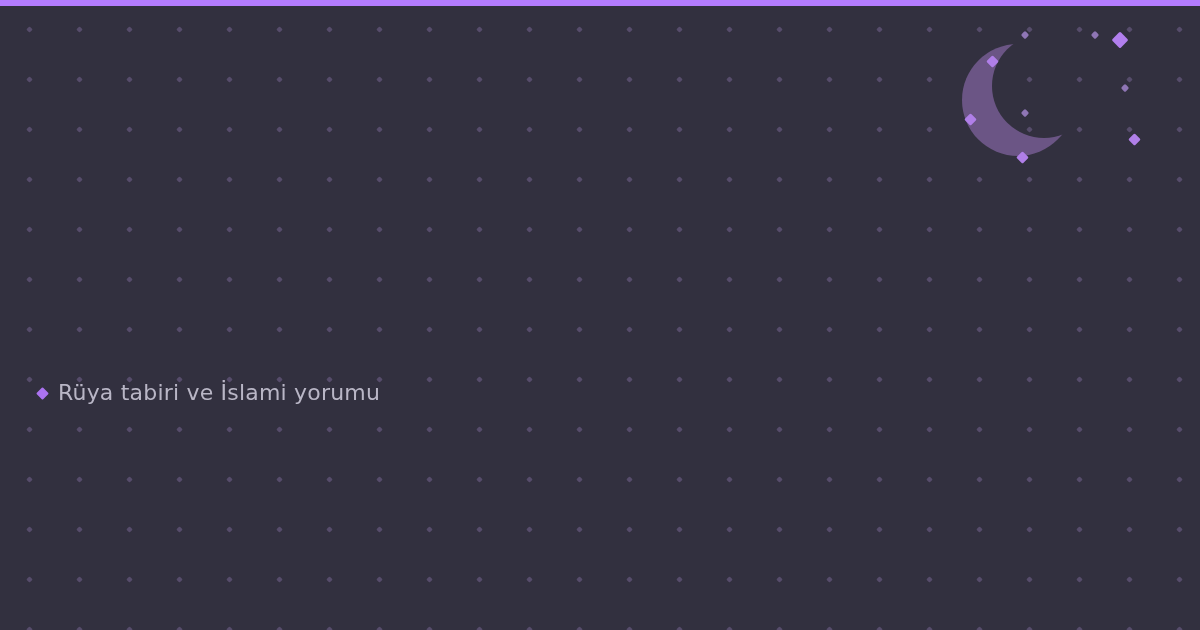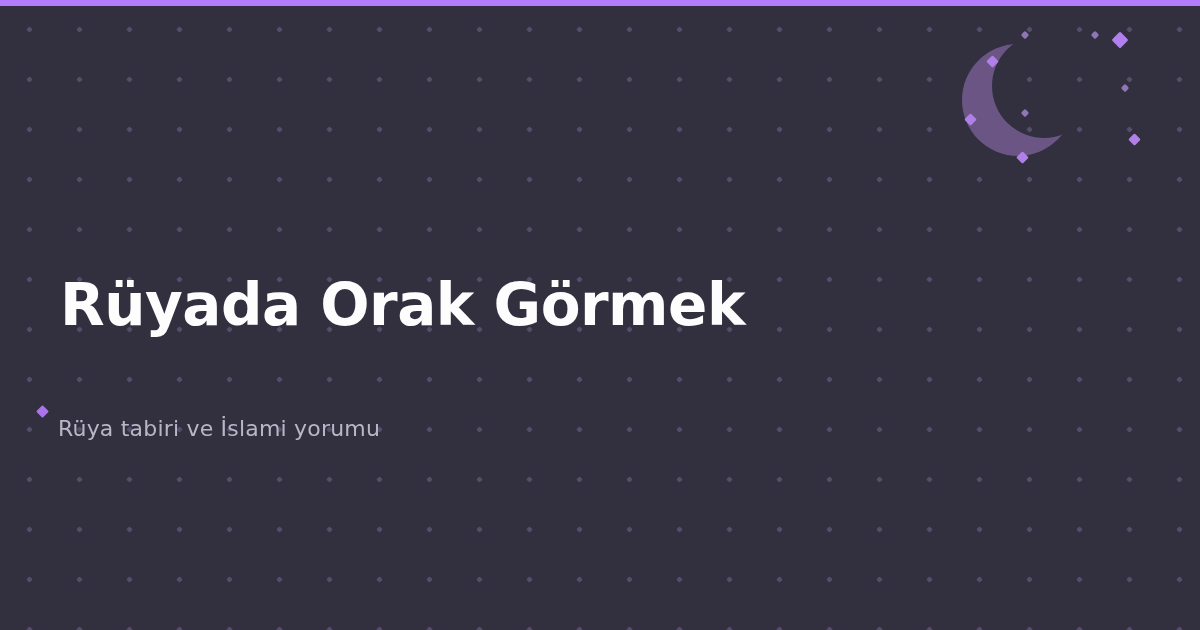--- a/index.html
+++ b/index.html
@@ -97,21 +97,20 @@
     flex: none;
   }
 
   #subtitle-text {
     font-size: 22px;
     font-weight: normal;
     color: #b9b6c6;
     letter-spacing: 0.2px;
     line-height: 1.3;
     white-space: nowrap;
-    margin-top: 36px;
   }
 
   #footer-url {
     position: absolute;
     left: 60px;
     top: 580px;
     font-size: 20px;
     color: #b388e8;
     letter-spacing: 0.1px;
     white-space: nowrap;
@@ -455,21 +454,20 @@
     <span class="star md" style="left:26px; top:39px;"></span>
     <span class="star md" style="left:4px;  top:97px;"></span>
     <span class="star md" style="left:56px; top:135px;"></span>
     <span class="star md" style="left:168px;top:117px;"></span>
     <span class="star sm" style="left:60px; top:14px;"></span>
     <span class="star sm" style="left:130px;top:14px;"></span>
     <span class="star sm" style="left:60px; top:92px;"></span>
     <span class="star sm" style="left:160px;top:67px;"></span>
   </div>
 
-  <h1 id="page-title">Rüyada Orak Görmek</h1>
 
   <div id="subtitle-row">
     <span id="subtitle-bullet"></span>
     <span id="subtitle-text">Rüya tabiri ve İslami yorumu</span>
   </div>
 
 
 </div>
 
 </body></html>

